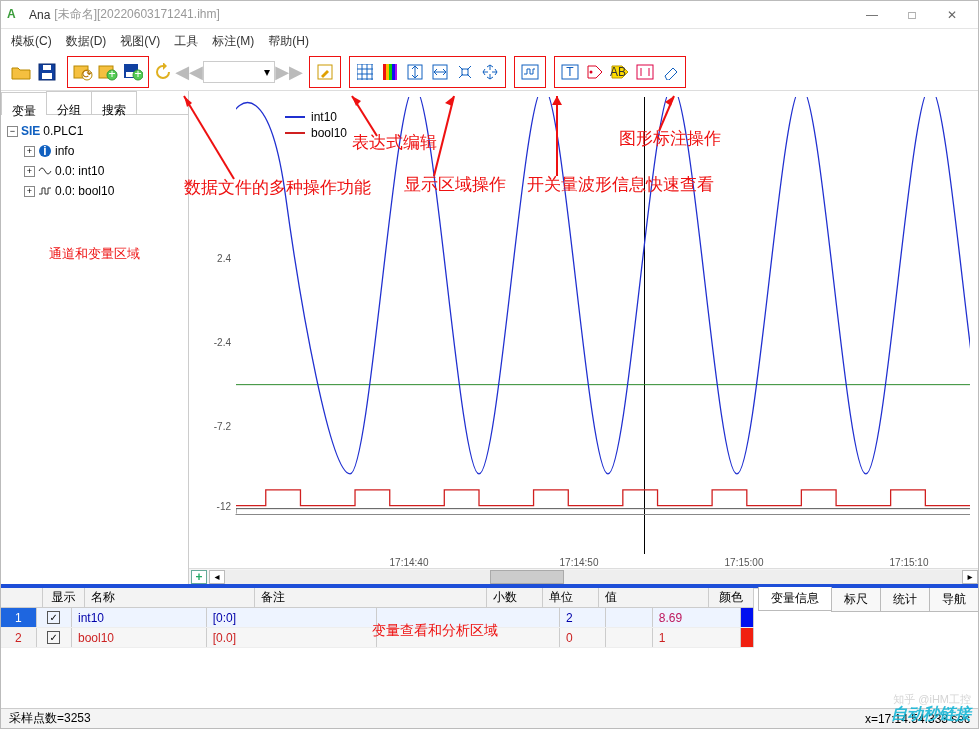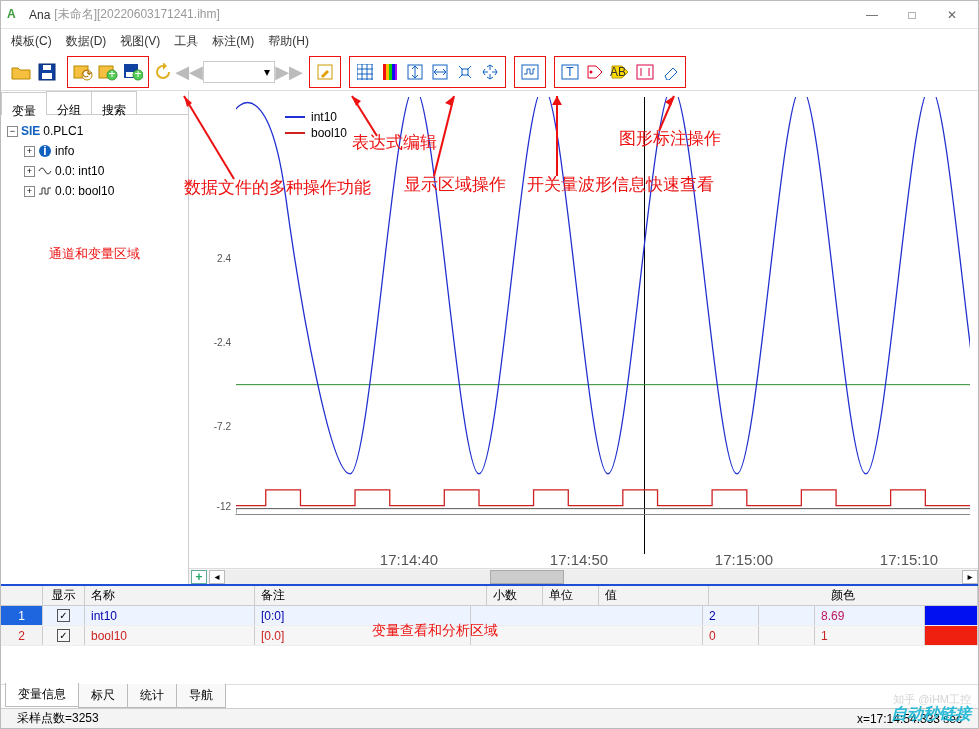--- a/index.html
+++ b/index.html
@@ -29,29 +29,29 @@
 .tree-indent { display: inline-block; }
 .tree-exp { width: 11px; height: 11px; border: 1px solid #888; display: inline-flex; align-items: center; justify-content: center; font-size: 9px; line-height: 9px; }
 .annot { color: #e11; font-weight: normal; font-size: 13px; }
 .leftannot { text-align: center; margin-top: 44px; }
 .chartarea { flex: 1; position: relative; background: #fff; }
 .chart-canvas { position: absolute; left: 46px; top: 6px; right: 8px; bottom: 30px; border-bottom: 1px solid #888; border-left: 1px solid transparent; }
 .legend { position: absolute; left: 96px; top: 18px; font-size: 11px; }
 .legend-row { display: flex; align-items: center; gap: 6px; height: 16px; }
 .legend-line { width: 20px; height: 0; border-top: 2px solid; }
 .ylabel { position: absolute; left: 20px; font-size: 10px; color: #555; text-align: right; width: 22px; }
-.xlabel { position: absolute; bottom: 16px; font-size: 15px; color: #555; transform: translateX(-50%); }
+.xlabel { position: absolute; bottom: 16px; font-size: 10px; color: #555; transform: translateX(-50%); }
 .cursor-line { position: absolute; top: 6px; bottom: 30px; width: 0; border-left: 1px solid #000; }
 .hscroll { position: absolute; left: 0; right: 0; bottom: 0; height: 16px; display: flex; align-items: center; background: #f4f4f4; border-top: 1px solid #ddd; }
 .hscroll .arrow { width: 16px; height: 14px; border: 1px solid #bbb; display: flex; align-items: center; justify-content: center; font-size: 10px; background: #fff; }
 .hscroll .track { flex: 1; height: 14px; position: relative; background: #eee; }
 .hscroll .thumb { position: absolute; left: 36%; width: 10%; top: 0; bottom: 0; background: #ccc; border: 1px solid #aaa; }
 .plusbtn { width: 16px; height: 14px; border: 1px solid #6a9; color: #2a6; display: flex; align-items: center; justify-content: center; font-weight: bold; margin: 0 2px; background:#fff; }
 
-.bottompanel { height: 124px; border-top: 2px solid #1d4ed8; display: flex; flex-direction: column; background: #fff; }
+.bottompanel { height: 124px; border-top: 4px solid #1d4ed8; display: flex; flex-direction: row; background: #fff; }
 .datagrid { flex: 1; overflow: hidden; }
 .dg-head { display: flex; height: 20px; background: #f3f3f3; border-bottom: 1px solid #ccc; }
 .dg-head > div, .dg-row > div { border-right: 1px solid #ccc; padding: 2px 6px; display: flex; align-items: center; }
 .dg-row { display: flex; height: 20px; border-bottom: 1px solid #eee; }
 .c-idx { width: 42px; justify-content: center; }
 .c-show { width: 42px; justify-content: center; }
 .c-name { width: 170px; }
 .c-expr { width: 216px; }
 .c-note { width: 232px; }
 .c-dec { width: 56px; }
@@ -62,21 +62,21 @@
 .row1 .c-name, .row1 .c-expr { color: #00a; }
 .row1 .c-color { background: #0010f0; }
 .row2 .c-idx { color: #c22; background:#f3f3f3; }
 .row2 .c-name, .row2 .c-expr { color: #c22; }
 .row2 .c-color { background: #f02010; }
 .row2 { background: #f6f6f6; }
 .row1 { background: #eef4ff; }
 .bottomtabs { display: flex; height: 24px; align-items: flex-end; padding-left: 4px; border-top: 1px solid #ddd; gap: -1px; }
 .btab { padding: 3px 12px; border: 1px solid #bbb; border-top: none; background: #f8f8f8; margin-right: -1px; }
 .btab.active { background: #fff; font-weight: normal; border-top: none; position: relative; top: -1px; }
-.statusbar { height: 20px; display: flex; align-items: center; padding: 0 16px; background: #f4f4f4; border-top: 1px solid #ccc; font-size: 12px; }
+.statusbar { height: 20px; display: flex; align-items: center; padding: 0 8px; background: #f4f4f4; border-top: 1px solid #ccc; font-size: 12px; }
 .statusbar .right { margin-left: auto; }
 .bottom-annot { position: absolute; left: 372px; bottom: 89px; color: #e11; font-size: 14px; z-index: 20; }
 
 svg { display: block; }
 .watermark { position: absolute; right: 8px; bottom: 22px; color: #aaa; font-size: 11px; opacity: .5; pointer-events: none; z-index:30;}
 .watermark2 { position: absolute; right: 8px; bottom: 4px; color: #17b6d6; font-size: 16px; font-style: italic; font-weight: bold; opacity: .9; pointer-events: none; z-index:30;}
 
 
 .callout { position: absolute; z-index: 15; }
 .callout svg { overflow: visible; }

